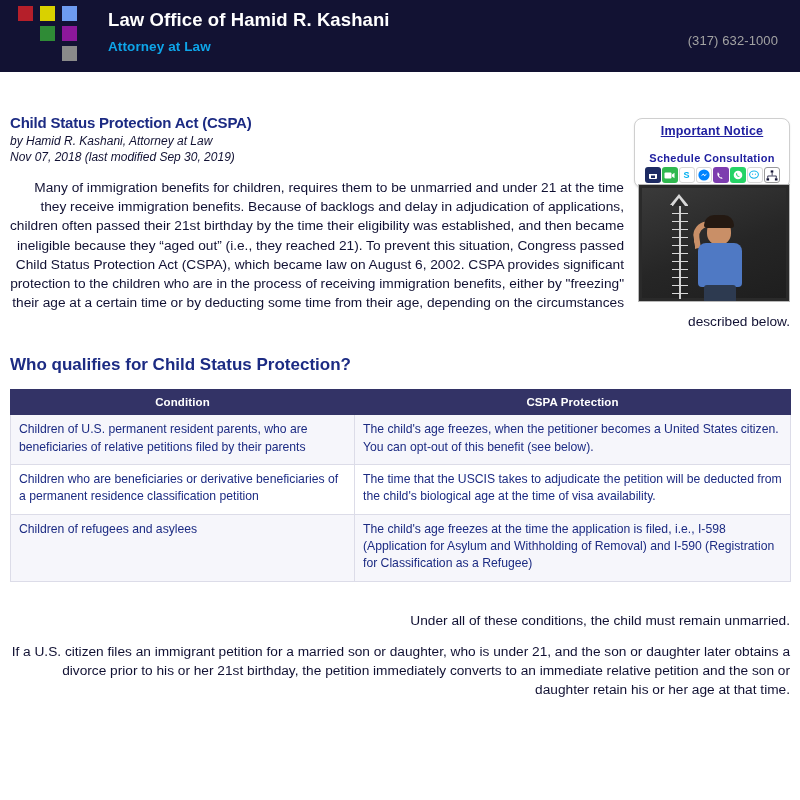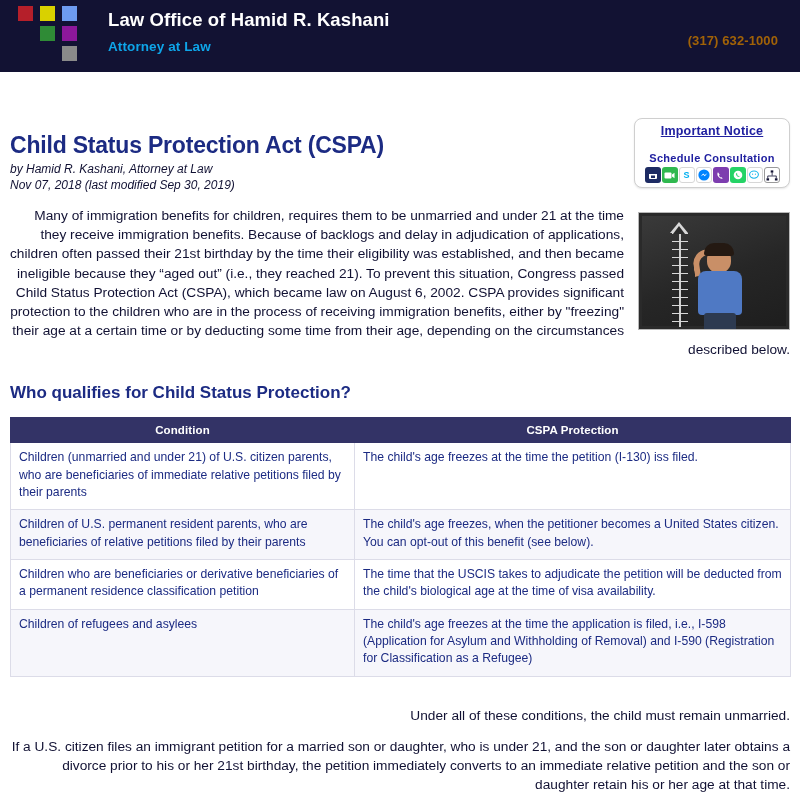--- a/index.html
+++ b/index.html
@@ -60,23 +60,23 @@
     color: #0ea5e9;
     font-size: 13.5px;
     font-weight: bold;
     margin-top: 10px;
     letter-spacing: 0.1px;
   }
   .header-phone {
     position: absolute;
     right: 22px;
     top: 33px;
-    color: #a16207;
+    color: #a3a3a3;
     font-size: 13px;
-    font-weight: bold;
+    font-weight: normal;
     letter-spacing: 0.1px;
   }
 
   
   .page {
     position: relative;
     padding: 0 10px;
     box-sizing: border-box;
     width: 800px;
   }
@@ -135,24 +135,24 @@
   .nicon.messenger { background: #ffffff; color: #0084ff; border: 1px solid #d7d7d7; }
   .nicon.viber     { background: #7d3daf; }
   .nicon.whatsapp  { background: #25d366; }
   .nicon.wechat    { background: #ffffff; color: #19b6ec; border: 1px solid #d7d7d7; }
   .nicon.sitemap   { background: #ffffff; color: #111133; border: 1px solid #9a9a9a; }
   .nicon svg { display: block; }
 
   
   .article-title {
     color: #1c2b83;
-    font-size: 23px;
+    font-size: 15px;
     font-weight: bold;
     margin: 0;
-    padding-top: 60px;
+    padding-top: 42px;
     letter-spacing: -0.2px;
   }
   .byline, .dateline {
     color: #111133;
     font-size: 12px;
     font-style: italic;
     font-weight: normal;
     margin-top: 3px;
   }
   .dateline { margin-top: 2px; }
@@ -446,24 +446,20 @@
         <col class="col-condition">
         <col class="col-protection">
       </colgroup>
     <thead>
       <tr>
         <th>Condition</th>
         <th>CSPA Protection</th>
       </tr>
     </thead>
     <tbody>
-      <tr>
-        <td>Children (unmarried and under 21) of U.S. citizen parents, who are beneficiaries of immediate relative petitions filed by their parents</td>
-        <td>The child's age freezes at the time the petition (I-130) iss filed.</td>
-      </tr>
       <tr class="alt">
         <td>Children of U.S. permanent resident parents, who are beneficiaries of relative petitions filed by their parents</td>
         <td>The child's age freezes, when the petitioner becomes a United States citizen. You can opt-out of this benefit (see below).</td>
       </tr>
       <tr>
         <td>Children who are beneficiaries or derivative beneficiaries of a permanent residence classification petition</td>
         <td>The time that the USCIS takes to adjudicate the petition will be deducted from the child's biological age at the time of visa availability.</td>
       </tr>
       <tr class="alt">
         <td>Children of refugees and asylees</td>

